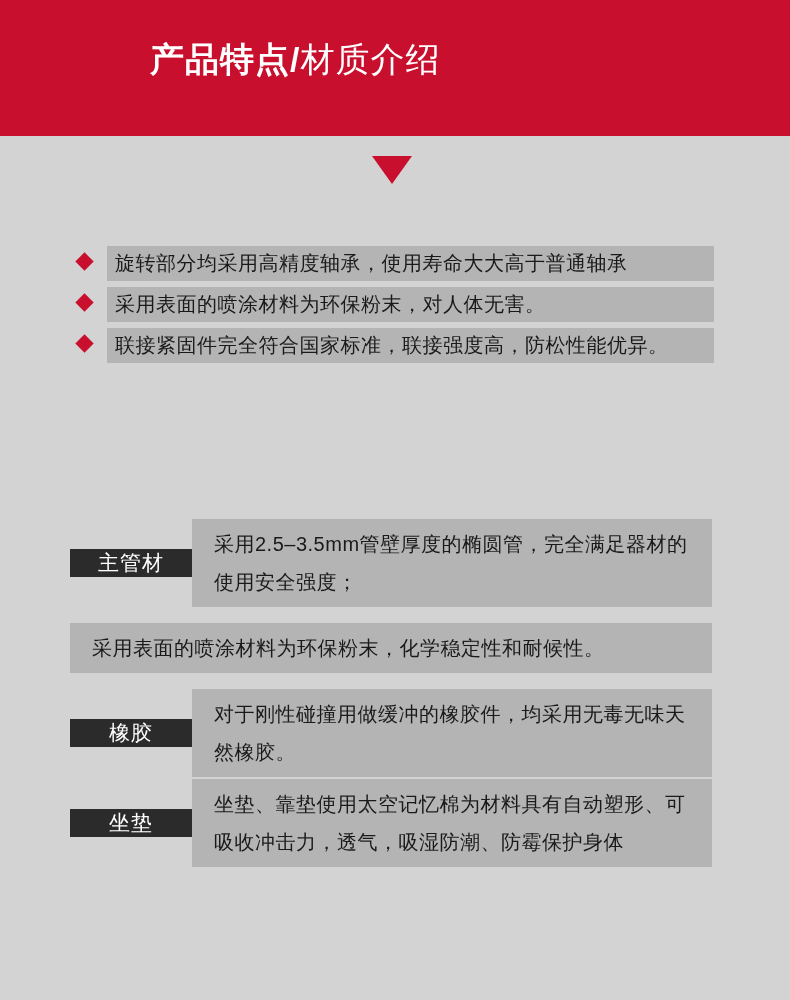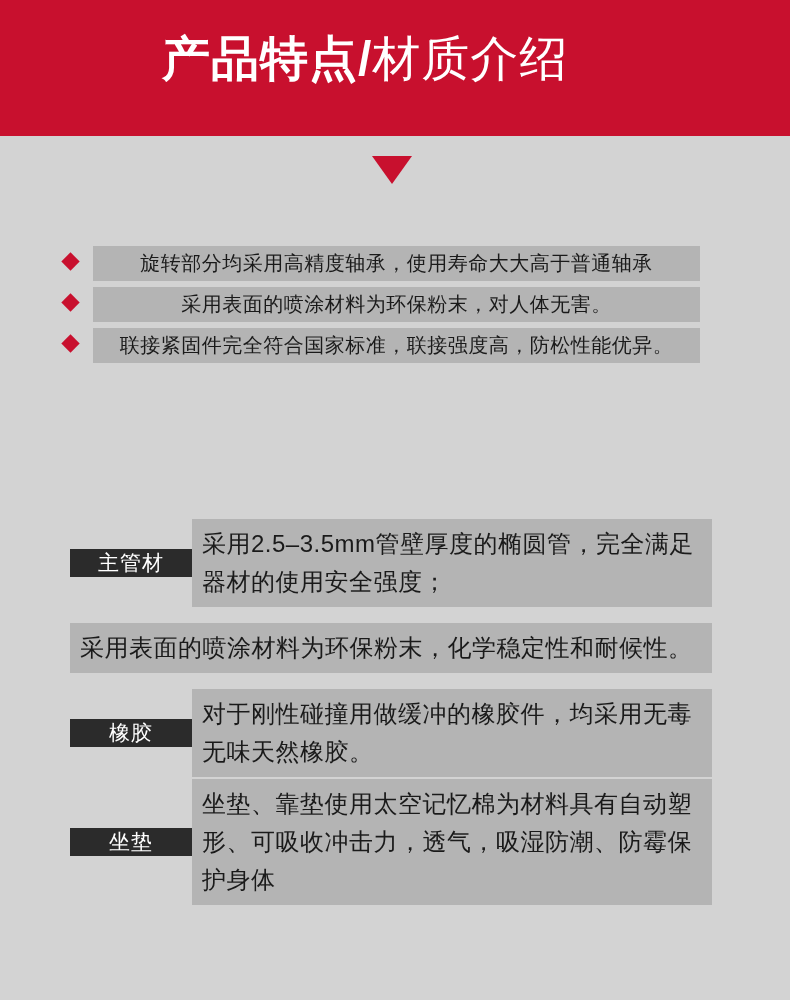--- a/index.html
+++ b/index.html
@@ -40,24 +40,24 @@
   .header-left-strip {
     position: absolute;
     left: 0;
     top: 0;
     width: 40px;
     height: 136px;
     background: #c8102e;
   }
   .header-title {
     position: absolute;
-    left: 162px;
+    left: 150px;
     top: 27px;
     color: #ffffff;
-    font-size: 48px;
+    font-size: 34px;
     line-height: 64px;
     white-space: nowrap;
     letter-spacing: 1px;
   }
   .header-title .t-bold {
     font-weight: bold;
   }
   .header-title .t-light {
     font-weight: normal;
   }
@@ -68,24 +68,23 @@
     top: 156px;
     width: 0;
     height: 0;
     border-left: 20px solid transparent;
     border-right: 20px solid transparent;
     border-top: 28px solid #c8102e;
   }
   
   .bullets {
     position: absolute;
-    left: 64px;
+    left: 78px;
     top: 246px;
     width: 636px;
-    text-align: center;
   }
   .bullet-row {
     display: flex;
     align-items: flex-start;
     margin-bottom: 6px;
   }
   .diamond {
     width: 13px;
     height: 13px;
     background: #c8102e;
@@ -127,23 +126,23 @@
     font-size: 21px;
     display: flex;
     align-items: center;
     justify-content: center;
     letter-spacing: 1px;
   }
   .mat-desc {
     flex: 1 1 auto;
     background: #b4b4b4;
     color: #1a1a1a;
-    font-size: 24px;
+    font-size: 20px;
     line-height: 38px;
-    padding: 6px 8px 6px 10px;
+    padding: 6px 8px 6px 22px;
     letter-spacing: 0.5px;
   }
   .row-h-2line { min-height: 78px; align-items: center; }
   .footer-space {
     position: absolute;
     left: 0;
     top: 920px;
     width: 790px;
     height: 80px;
     background: #d3d3d3;

